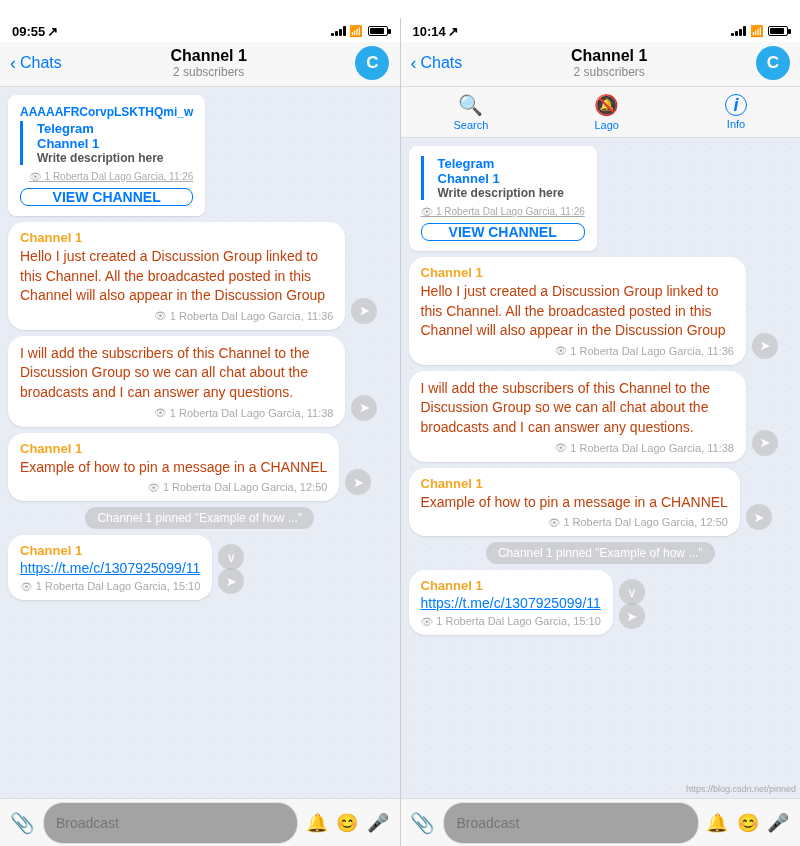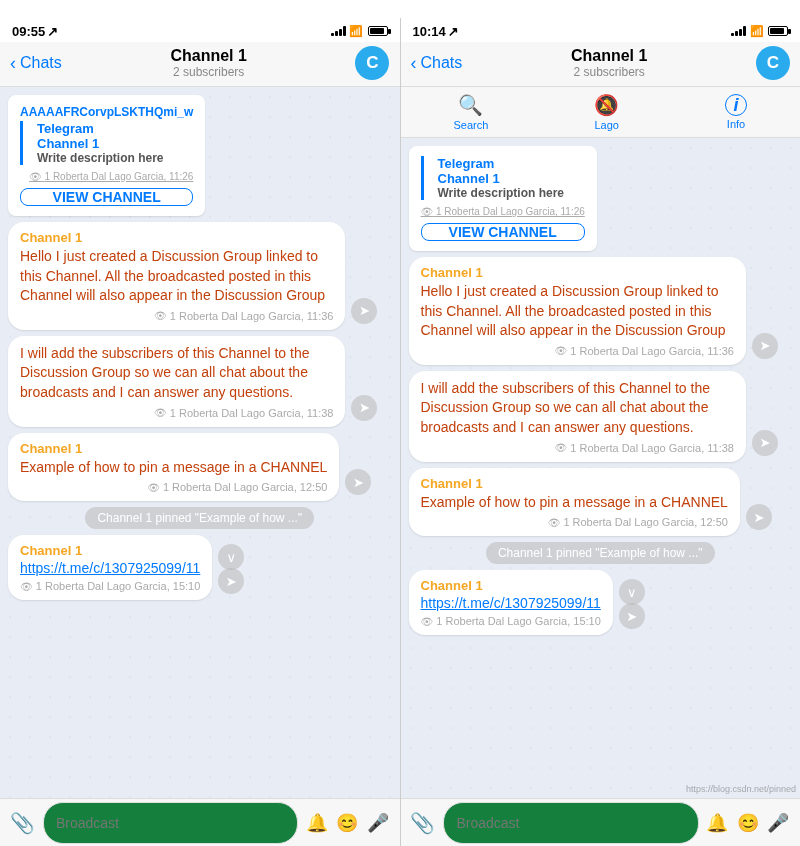--- a/index.html
+++ b/index.html
@@ -254,21 +254,21 @@
       gap: 8px;
       height: 48px;
     }
     .bottom-bar .attach-icon { font-size: 20px; color: #888; cursor: pointer; }
     .bottom-bar input {
       flex: 1;
       border: 1px solid #e0e0e0;
       border-radius: 20px;
       padding: 12px 12px;
       font-size: 14px;
-      background: #15803d;
+      background: #a3a3a3;
       outline: none;
     }
     .bottom-bar .right-icons { display: flex; gap: 8px; align-items: center; }
     .bottom-bar .right-icons span { font-size: 18px; color: #888; cursor: pointer; }
 
     .watermark {
       position: absolute;
       bottom: 52px;
       right: 4px;
       font-size: 9px;

